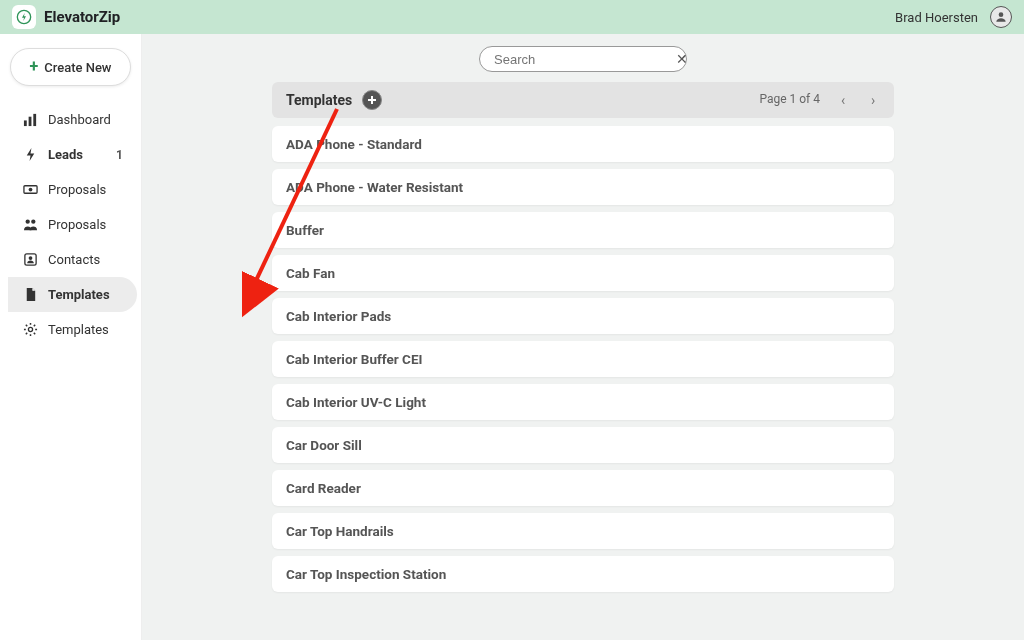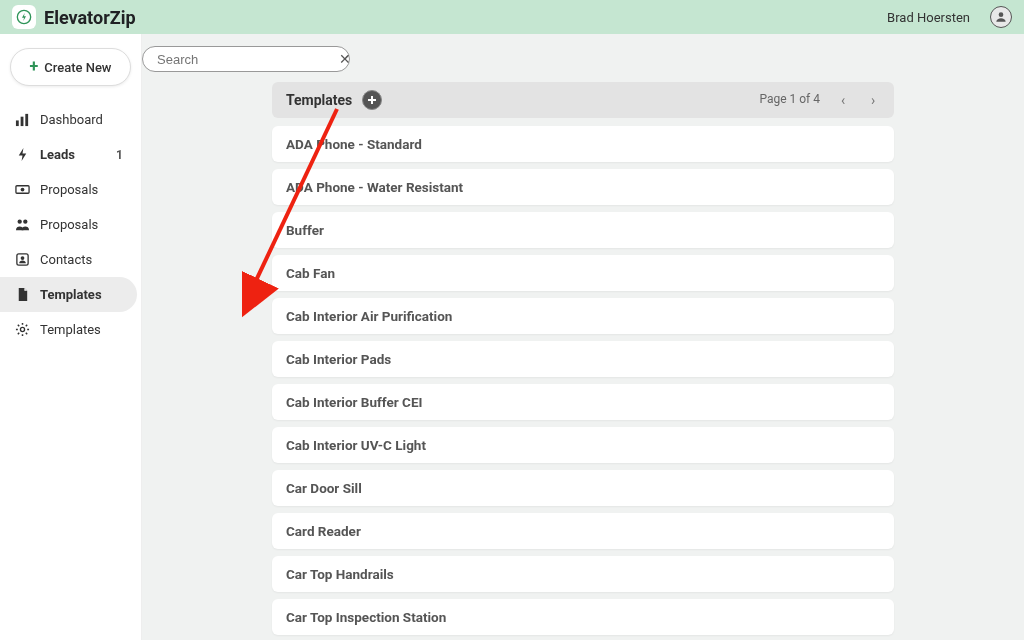--- a/index.html
+++ b/index.html
@@ -15,22 +15,22 @@
     justify-content: space-between;
   }
   .brand { display: flex; align-items: center; gap: 8px; }
   .brand-logo {
     width: 24px; height: 24px;
     background: #fff;
     border-radius: 6px;
     display: flex; align-items: center; justify-content: center;
   }
   .brand-logo svg { width: 16px; height: 16px; }
-  .brand-name { font-weight: 700; font-size: 18px; color: #202124; }
-  .user-area { display: flex; align-items: center; gap: 20px; font-size: 13px; color: #333; }
+  .brand-name { font-weight: 700; font-size: 15px; color: #202124; }
+  .user-area { display: flex; align-items: center; gap: 12px; font-size: 13px; color: #333; }
   .avatar {
     width: 22px; height: 22px; border-radius: 50%;
     background: #e8e8e8; border: 1.5px solid #555;
     display: flex; align-items: center; justify-content: center;
   }
   .avatar svg { width: 14px; height: 14px; }
 
   
   .body { display: flex; height: calc(640px - 34px); }
   .sidebar {
@@ -47,21 +47,21 @@
     border-radius: 20px;
     background: #fff;
     display: flex; align-items: center; justify-content: center;
     gap: 6px;
     font-size: 13px; font-weight: 500; color: #333;
     box-shadow: 0 1px 3px rgba(0,0,0,0.08);
     cursor: pointer;
   }
   .create-btn .plus { color: #2e9458; font-weight: 700; font-size: 16px; line-height: 1; }
 
-  .nav { list-style: none; }
+  .nav { list-style: none; padding-left: 8px; }
   .nav-item {
     display: flex; align-items: center;
     padding: 0 14px;
     height: 35px;
     font-size: 13px; color: #333;
     cursor: pointer;
     gap: 10px;
     border-radius: 0 18px 18px 0;
     margin-right: 4px;
   }
@@ -72,21 +72,21 @@
   .nav-icon svg { width: 15px; height: 15px; fill: #333; }
 
   .main {
     flex: 1;
     padding: 12px 0 0 0;
     overflow: hidden;
     position: relative;
   }
 
   
-  .search-wrap { display: flex; margin-bottom: 10px; }
+  .search-wrap { display: flex; justify-content: center; margin-bottom: 10px; }
   .search-box {
     width: 208px; height: 26px;
     border: 1px solid #999; border-radius: 14px;
     background: #fff;
     display: flex; align-items: center;
     padding: 0 8px; gap: 6px;
   }
   .search-box input {
     flex: 1; border: none; outline: none; font-size: 13px;
     background: transparent;
@@ -273,23 +273,20 @@
       <div class="row">
           <span>ADA Phone - Water Resistant</span>
         </div>
       <div class="row">
           <span>Buffer</span>
         </div>
       <div class="row">
           <span>Cab Fan</span>
         </div>
       <div class="row">
-          <span>Cab Interior Air Purification</span>
-        </div>
-      <div class="row">
           <span>Cab Interior Pads</span>
         </div>
       <div class="row">
           <span>Cab Interior Buffer CEI</span>
         </div>
       <div class="row">
           <span>Cab Interior UV-C Light</span>
         </div>
       <div class="row">
           <span>Car Door Sill</span>

